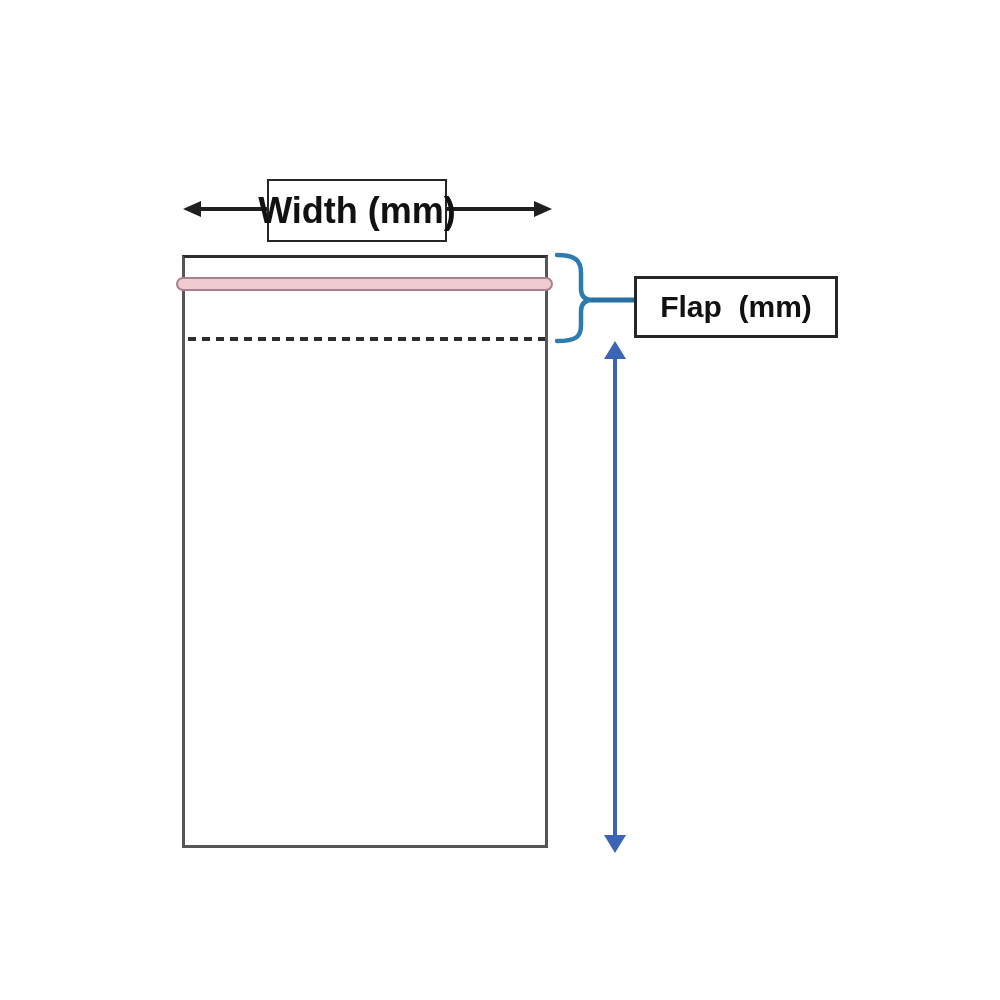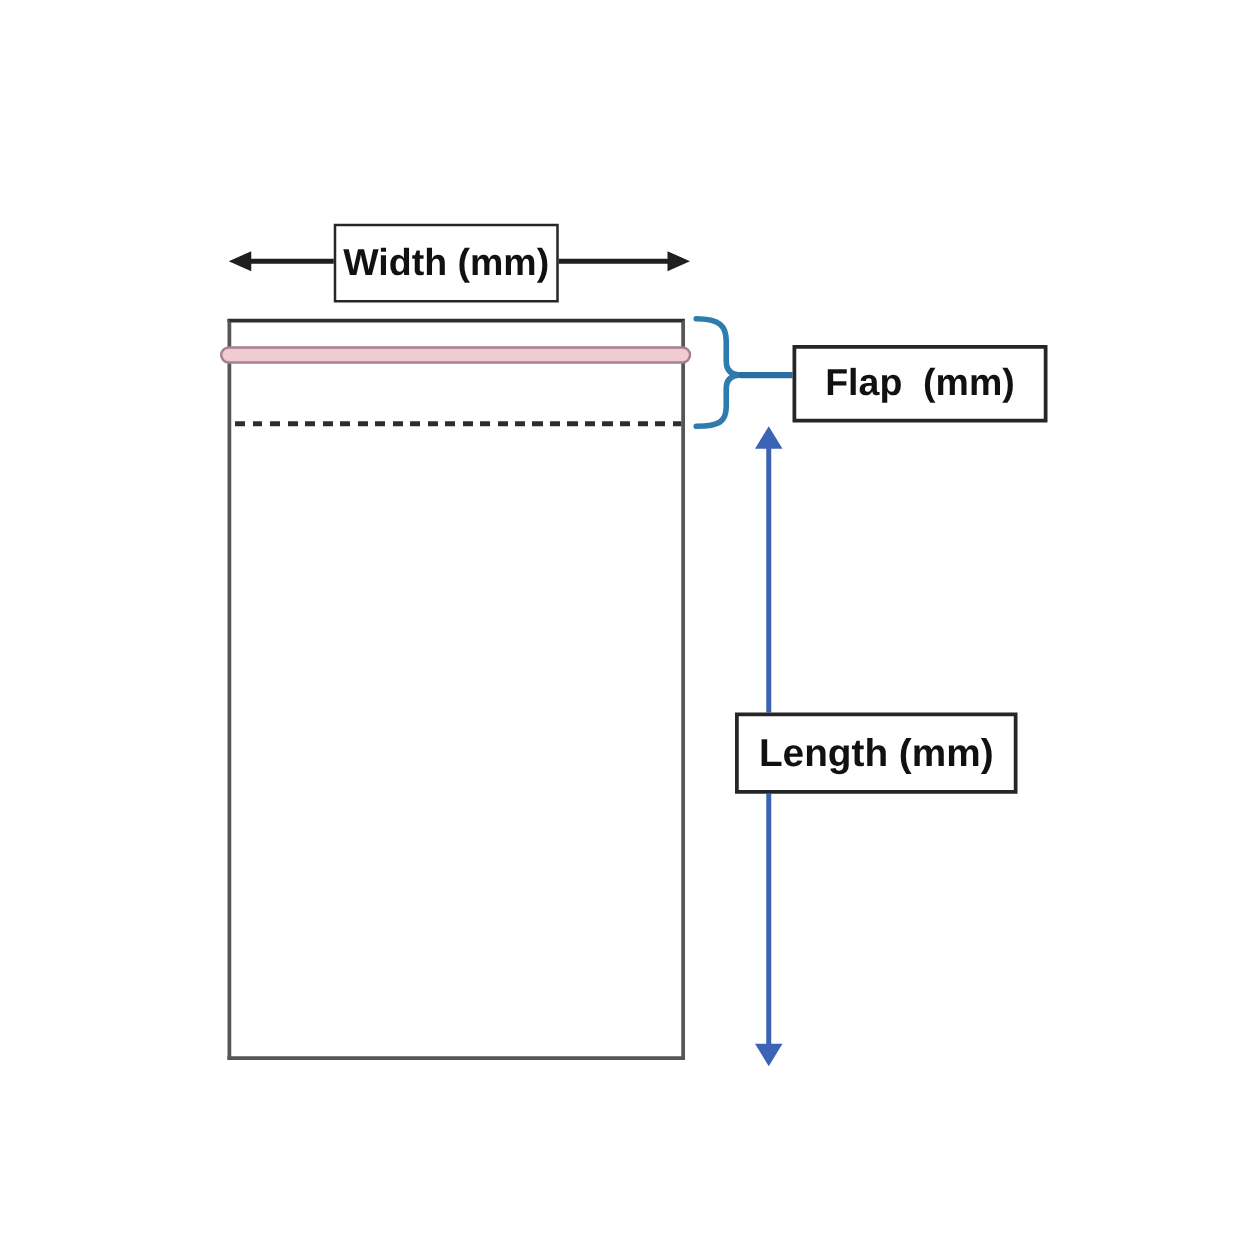--- a/index.html
+++ b/index.html
@@ -105,21 +105,21 @@
     justify-content: center;
     font-weight: bold;
     color: #111111;
     z-index: 4;
     box-sizing: border-box;
   }
   .label-box span { white-space: pre; }
   .width-label {
     left: 267px; top: 179px;
     width: 180px; height: 63px;
-    font-size: 30px;
+    font-size: 36px;
     border-width: 2px;
   }
   .flap-label {
     left: 634px; top: 276px;
     width: 204px; height: 62px;
     font-size: 30px;
   }
   .length-label {
     left: 588px; top: 570px;
     width: 226px; height: 65px;
@@ -156,17 +156,14 @@
   <div class="abs label-box flap-label">
     <span>Flap  (mm)</span>
   </div>
 
   <div class="abs length-arrow">
     <div class="ah-up"></div>
     <div class="vline"></div>
     <div class="ah-down"></div>
   </div>
 
-  <div class="abs label-box length-label">
-    <span>Length (mm)</span>
-  </div>
 
 </div>
 
 </body></html>

